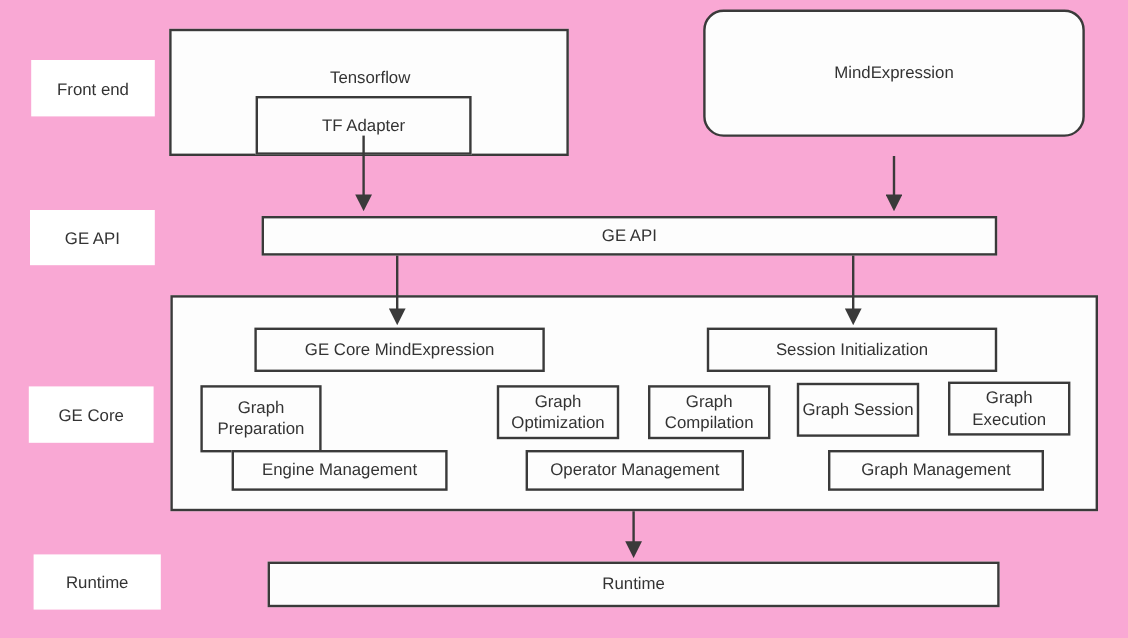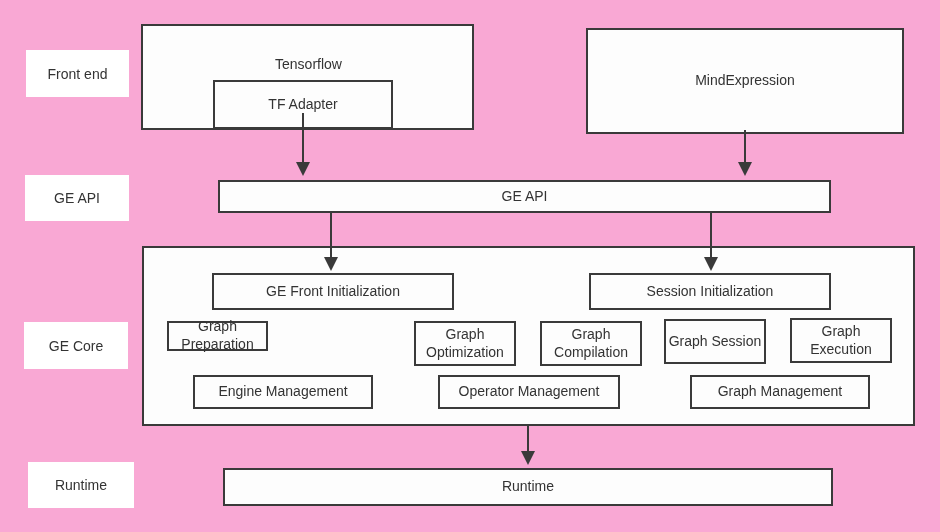--- a/index.html
+++ b/index.html
@@ -76,38 +76,38 @@
     <span>Runtime</span>
   </div>
 
   <div class="box frame" style="left:141px; top:24px; width:333px; height:106px;">
     <div class="frame-title">Tensorflow</div>
   </div>
   <div class="box" style="left:213px; top:80px; width:180px; height:49px;">
     <span>TF Adapter</span>
   </div>
 
-  <div class="box" style="left:586px; top:28px; width:318px; height:106px;">
+  <div class="box" style="left:586px; top:8px; width:318px; height:106px;border-radius:17px;">
     <span>MindExpression</span>
   </div>
 
   <div class="box" style="left:218px; top:180px; width:613px; height:33px;">
     <span>GE API</span>
   </div>
 
   <div class="box frame" style="left:142px; top:246px; width:773px; height:180px;"></div>
 
   <div class="box" style="left:212px; top:273px; width:242px; height:37px;">
-    <span>GE Front Initialization</span>
+    <span>GE Core MindExpression</span>
   </div>
   <div class="box" style="left:589px; top:273px; width:242px; height:37px;">
     <span>Session Initialization</span>
   </div>
 
-  <div class="box" style="left:167px; top:321px; width:101px; height:30px;">
+  <div class="box" style="left:167px; top:321px; width:101px; height:56px;">
     <span>Graph Preparation</span>
   </div>
   <div class="box" style="left:414px; top:321px; width:102px; height:45px;">
     <span>Graph Optimization</span>
   </div>
   <div class="box" style="left:540px; top:321px; width:102px; height:45px;">
     <span>Graph Compilation</span>
   </div>
   <div class="box" style="left:664px; top:319px; width:102px; height:45px;">
     <span>Graph Session</span>

